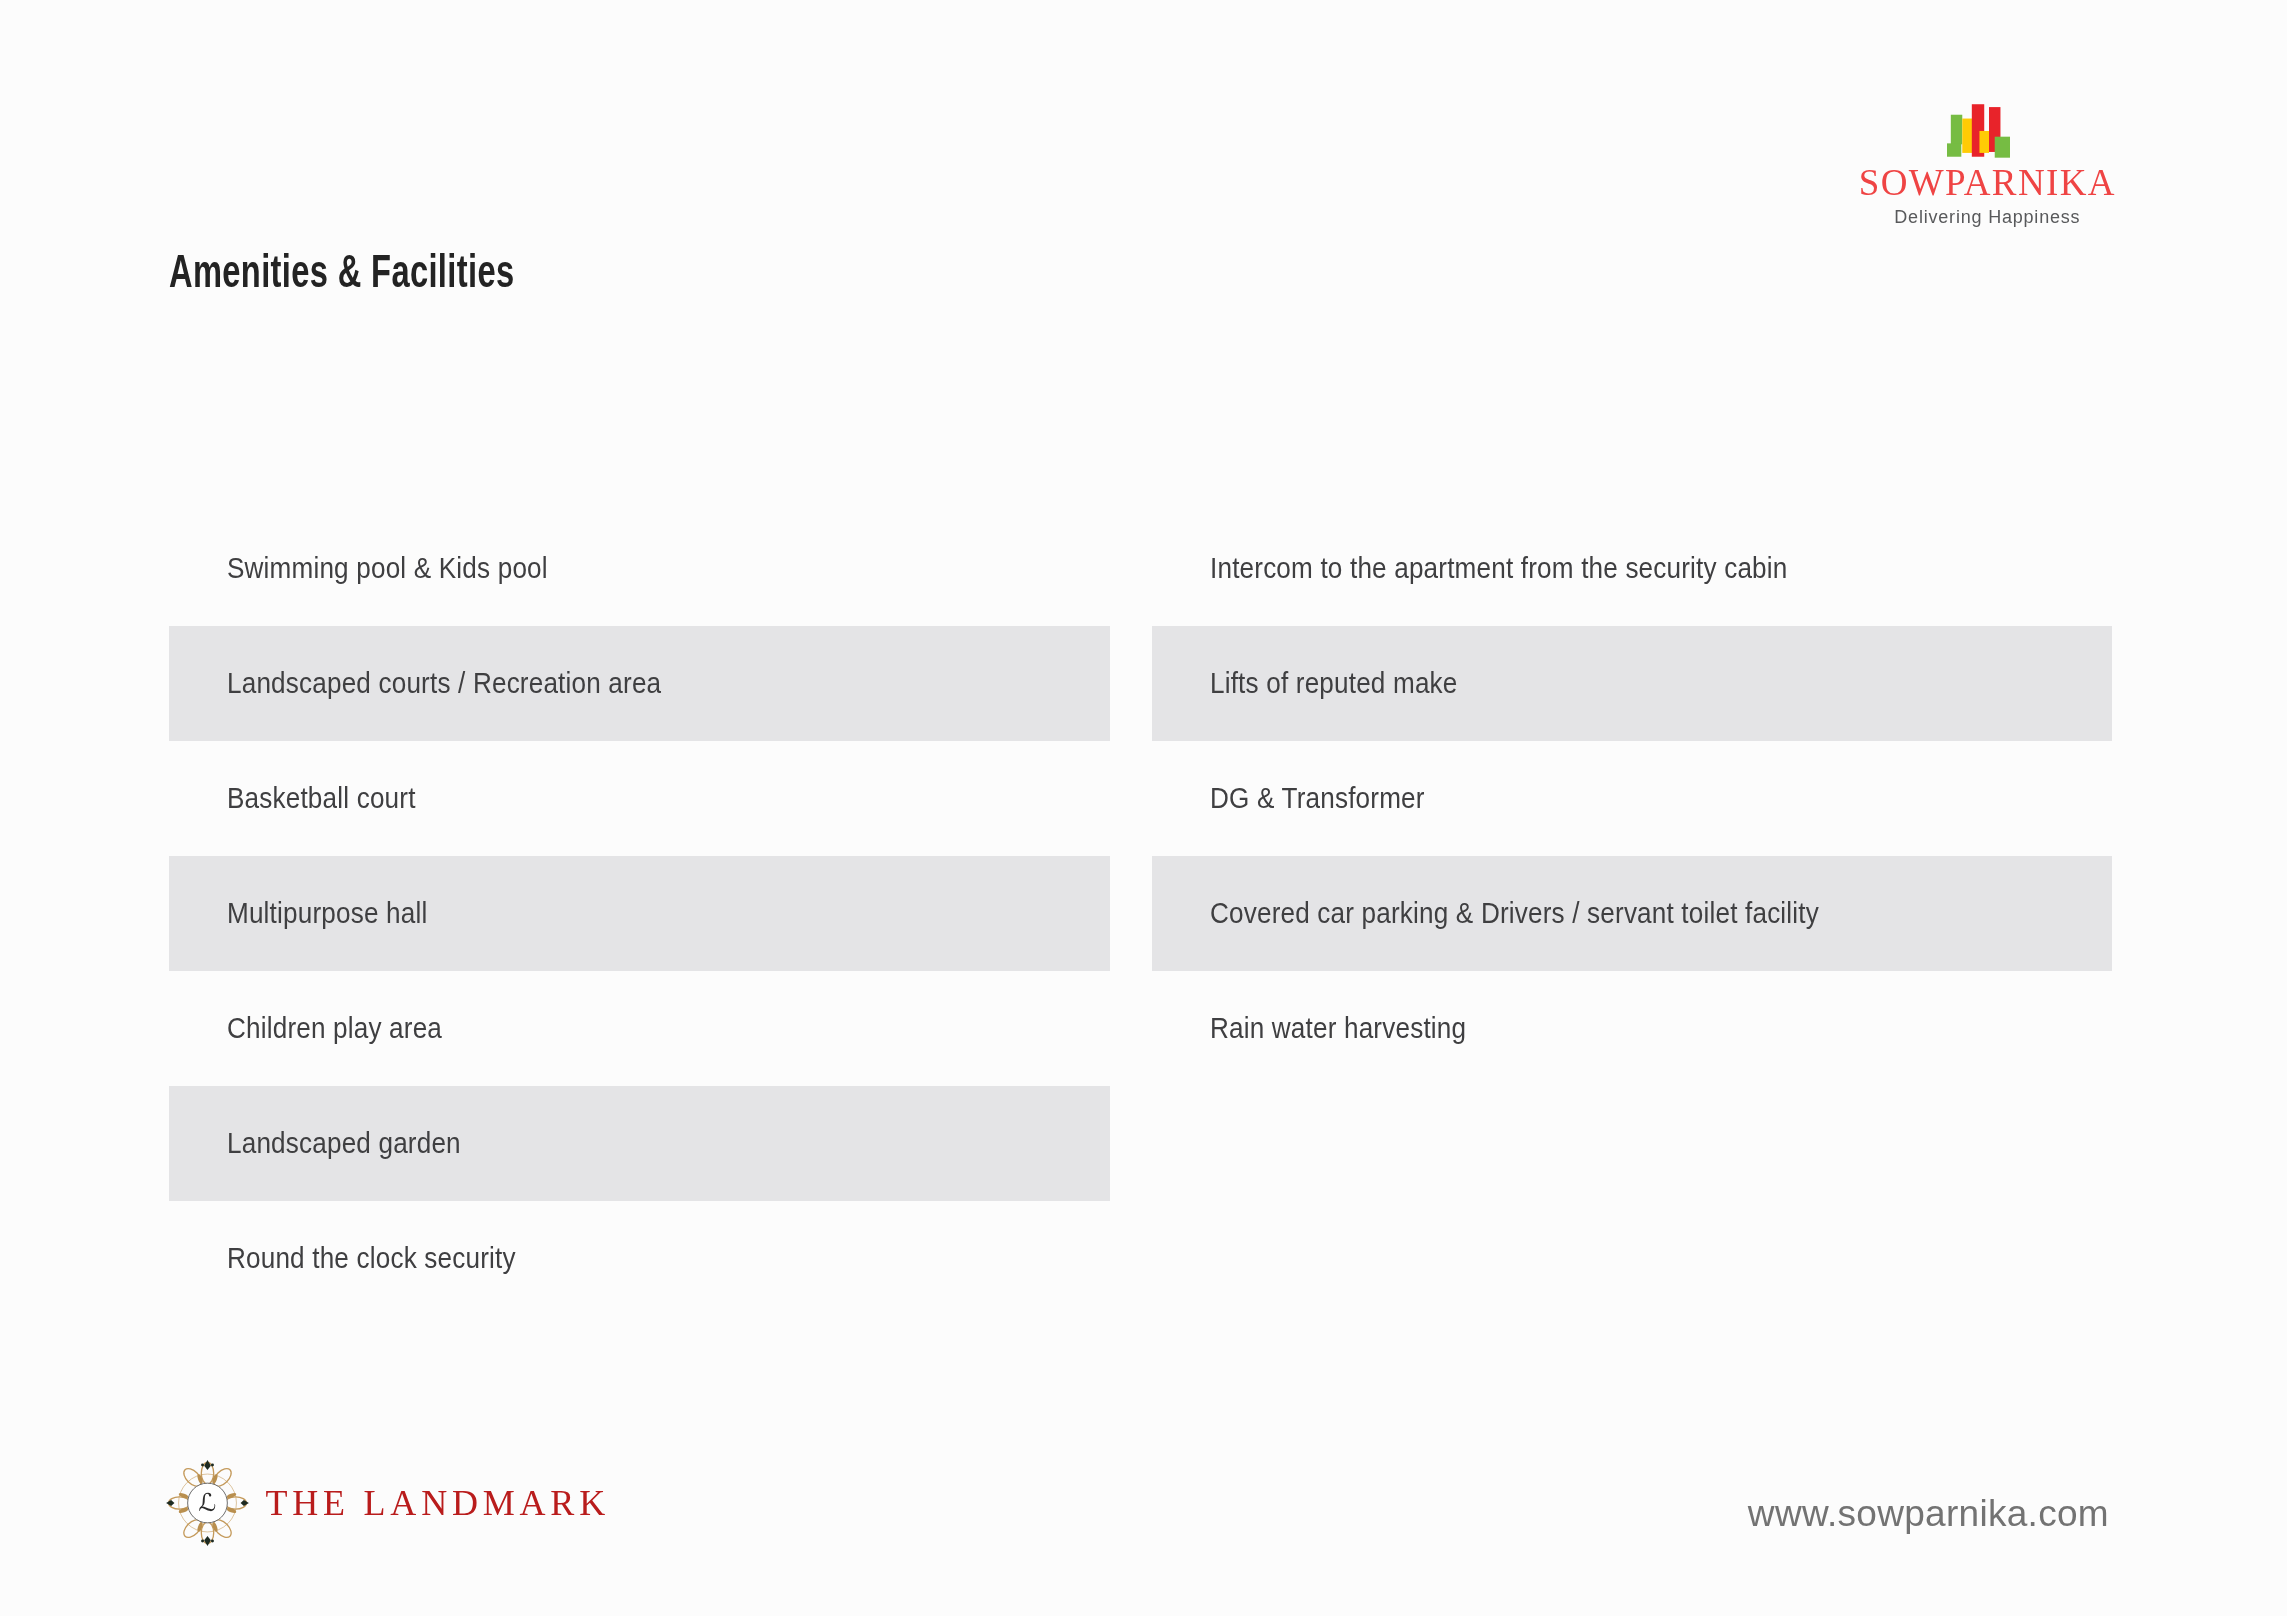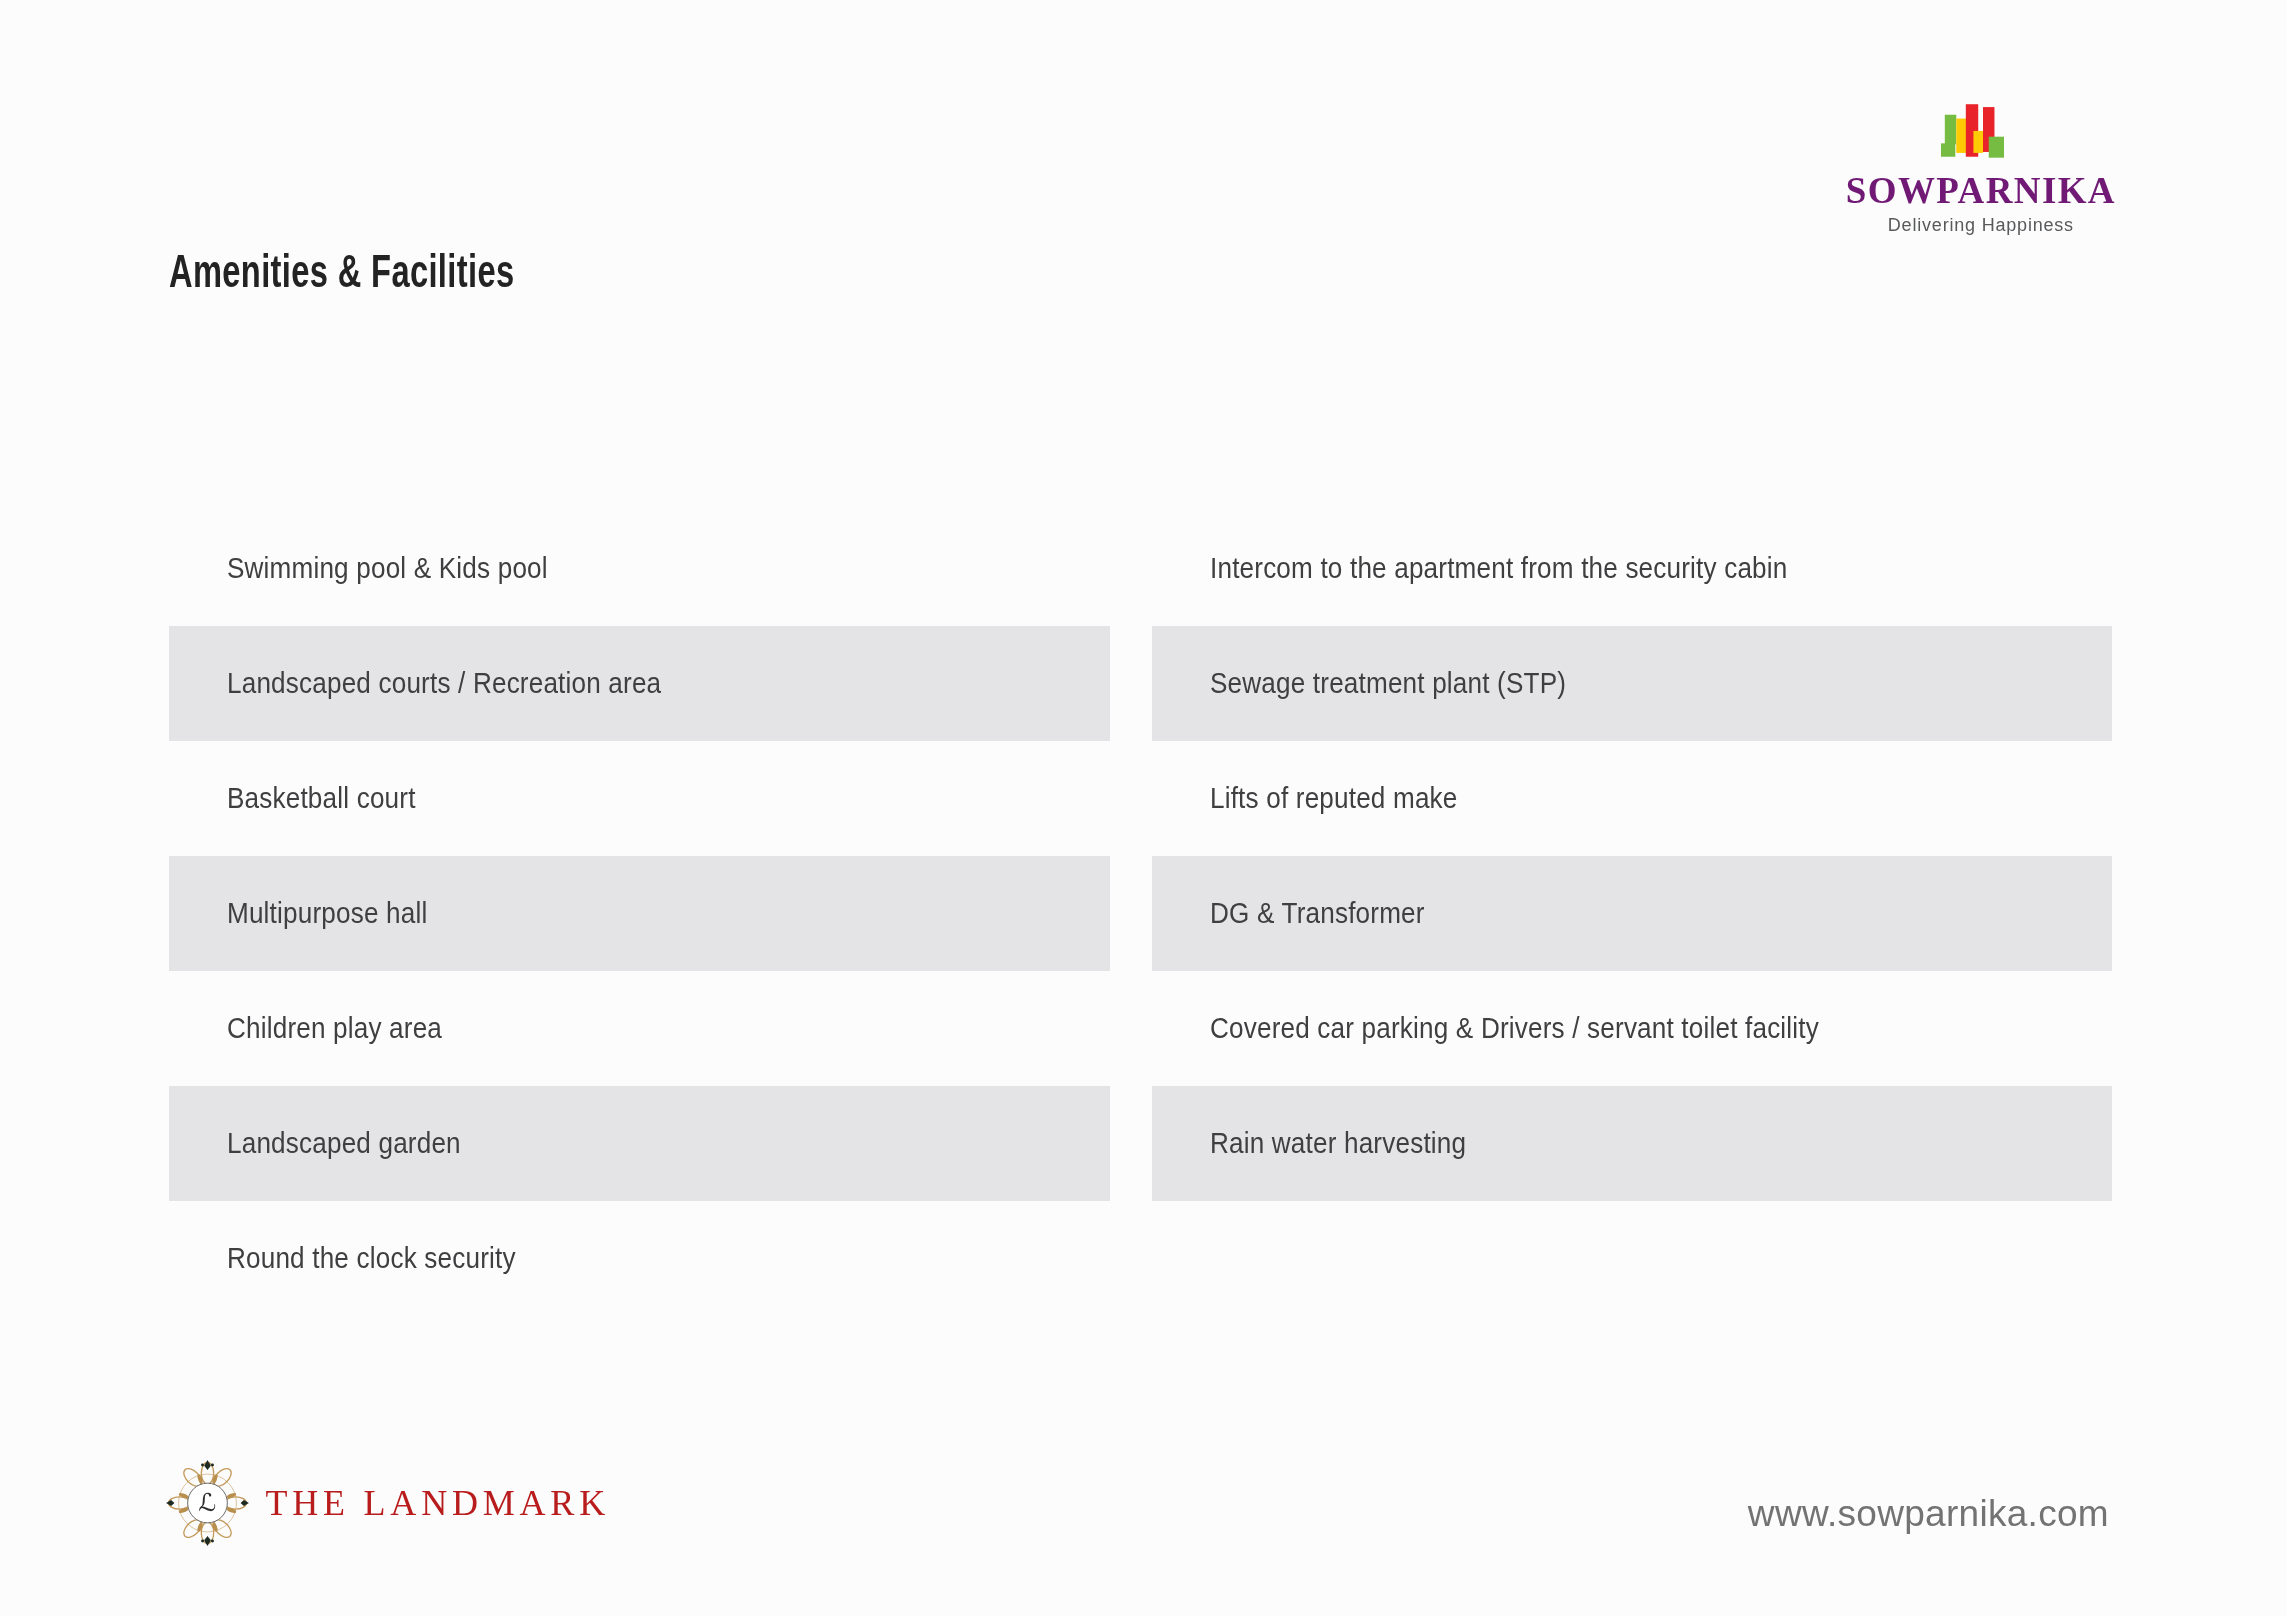--- a/index.html
+++ b/index.html
@@ -17,22 +17,22 @@
   }
 
   
   .brand{
     position:absolute; top:102px; right:171px;
     display:flex; flex-direction:column; align-items:center;
   }
   .brand .bars{ display:block; margin-right:17.3px; }
   .brand-name{
     font-family:"Liberation Serif", serif;
-    font-size:37px; line-height:1.05; color:#701a75;
-    letter-spacing:1.4px; margin-top:14px; white-space:nowrap;font-weight:bold;
+    font-size:37px; line-height:1.05; color:#ef4444;
+    letter-spacing:1.4px; margin-top:6px; white-space:nowrap;
   }
   .brand-tagline{
     font-size:18px; color:#58595b; letter-spacing:0.8px;
     margin-top:3.8px; white-space:nowrap;
   }
 
   
   .page-title{
     position:absolute; left:169px; top:244px;
     font-size:46px; font-weight:700; color:#232323;
@@ -115,23 +115,20 @@
     <div class="row">
         <span class="row-label">Round the clock security</span>
       </div>
   </div>
 
   <div class="col col-right">
     <div class="row">
         <span class="row-label">Intercom to the apartment from the security cabin</span>
       </div>
     <div class="row">
-        <span class="row-label">Sewage treatment plant (STP)</span>
-      </div>
-    <div class="row">
         <span class="row-label">Lifts of reputed make</span>
       </div>
     <div class="row">
         <span class="row-label">DG &amp; Transformer</span>
       </div>
     <div class="row">
         <span class="row-label">Covered car parking &amp; Drivers / servant toilet facility</span>
       </div>
     <div class="row">
         <span class="row-label">Rain water harvesting</span>

